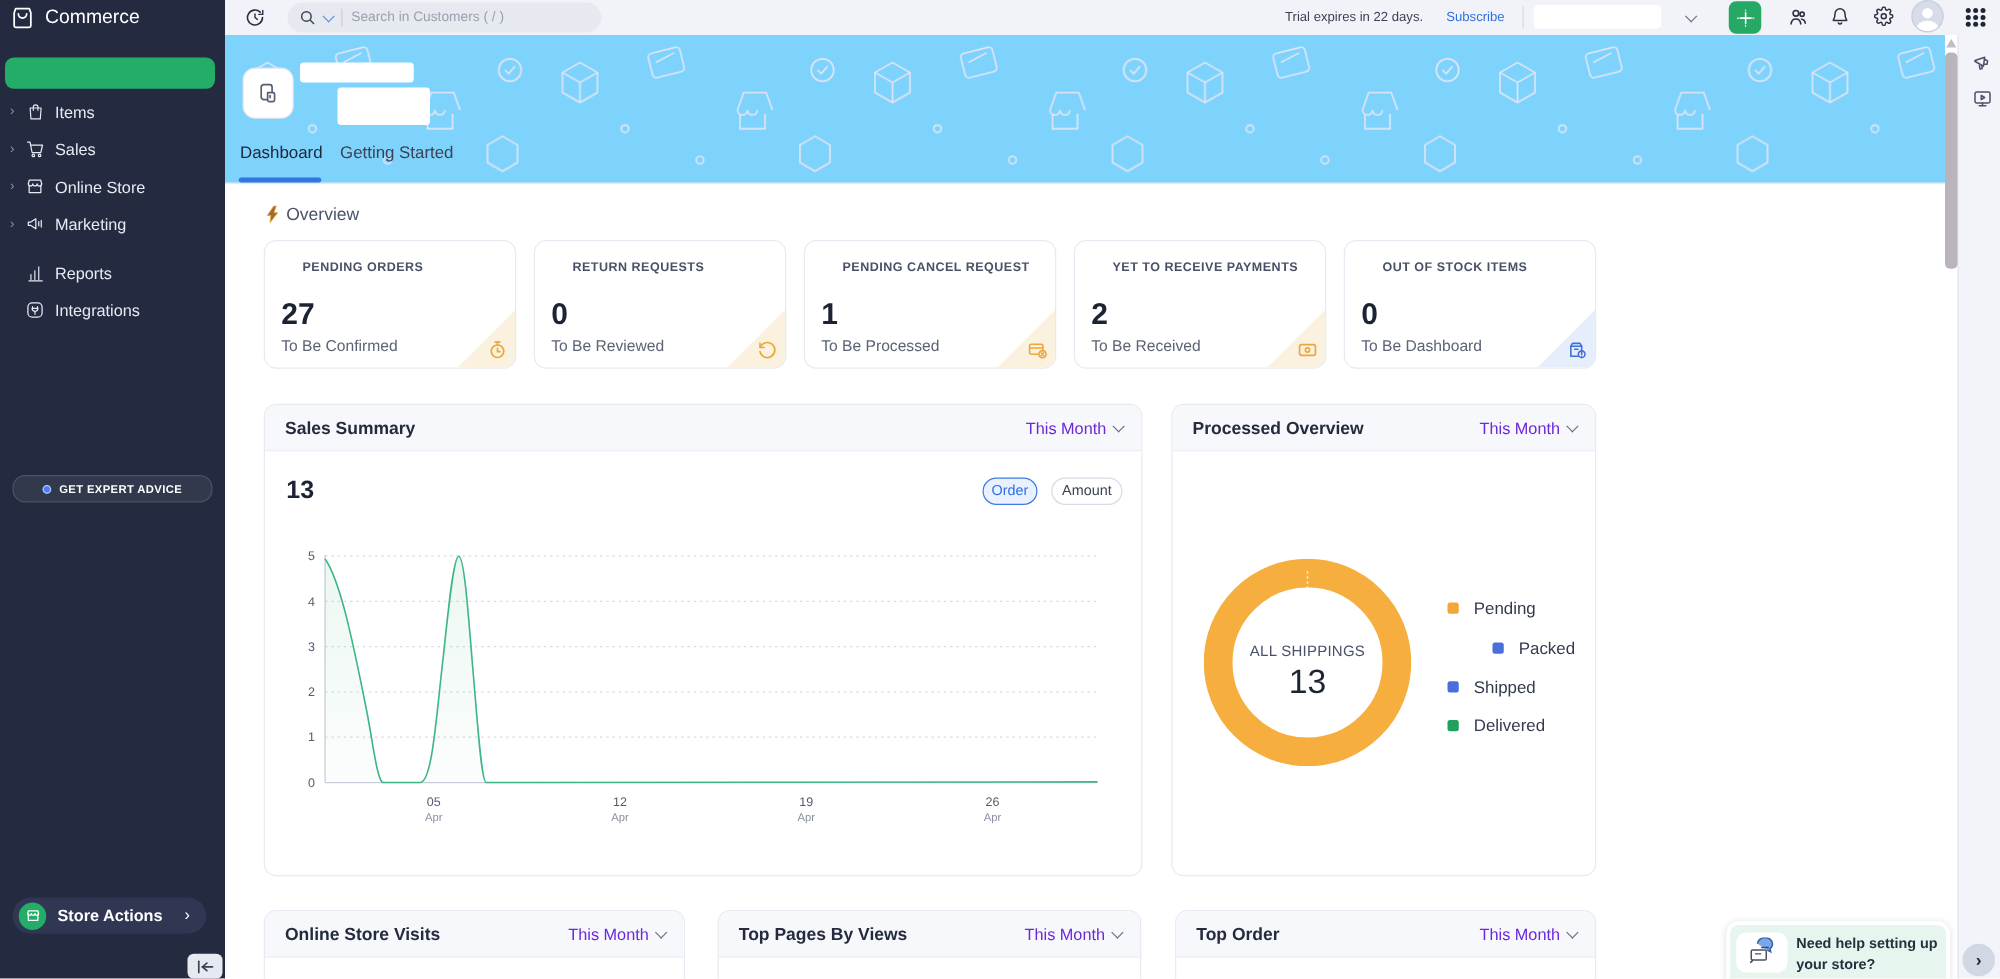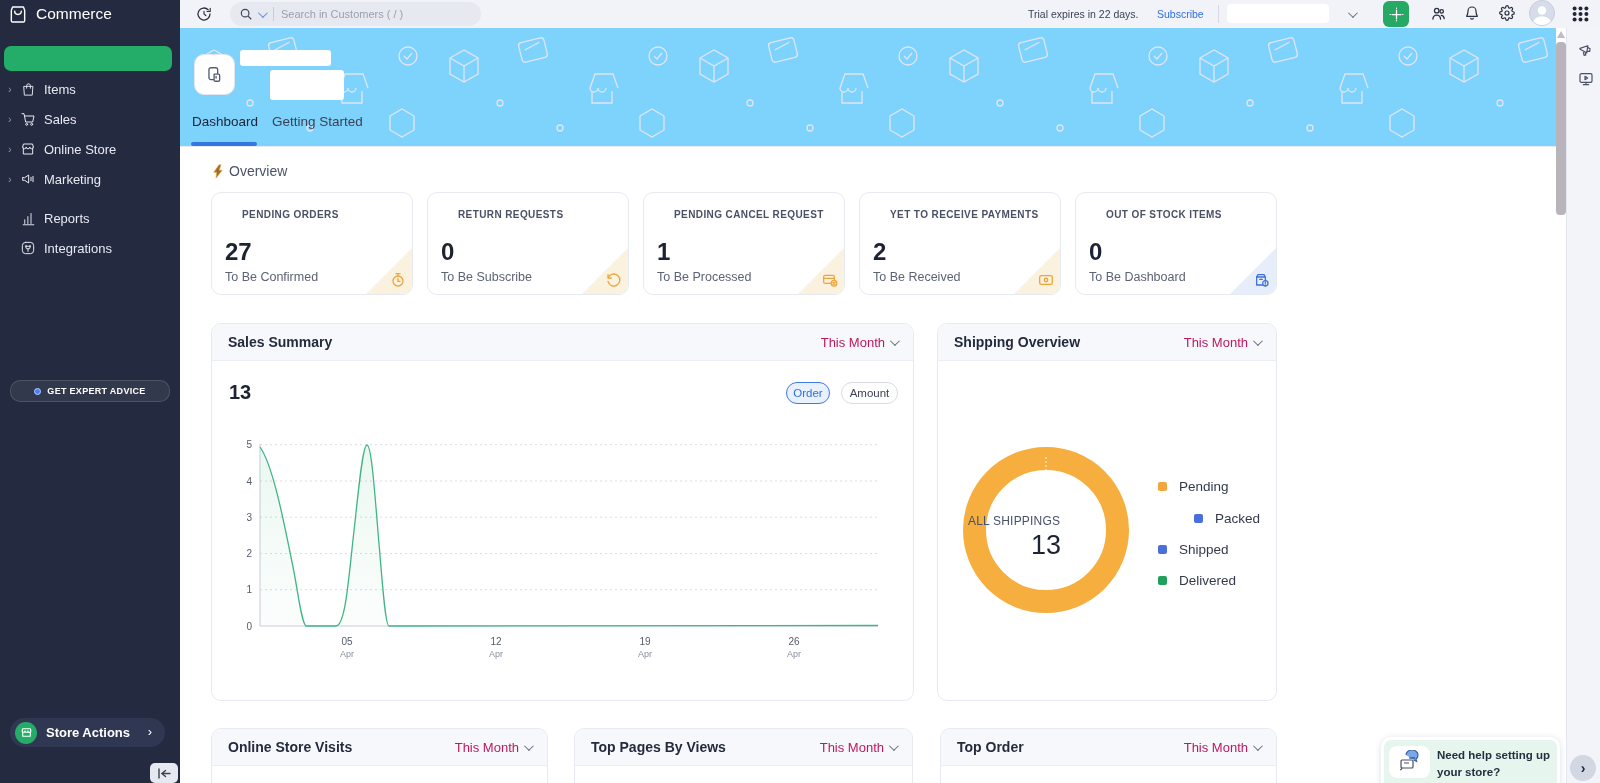--- a/index.html
+++ b/index.html
@@ -42,35 +42,35 @@
 .ocard{top:45px;width:202px;height:103px;background:#fff;border:1px solid #e7eaf2;border-radius:10px;box-sizing:border-box;overflow:hidden;}
 .ocard .lbl{position:absolute;left:13px;top:16px;font-size:10px;font-weight:bold;letter-spacing:.4px;color:#4a5166;margin-left:17px;}
 .ocard .num{position:absolute;left:13px;top:45px;font-size:24px;font-weight:bold;color:#1c2333;line-height:28px;}
 .ocard .sub{position:absolute;left:13px;top:77px;font-size:12.5px;color:#5c6375;}
 .wedge{position:absolute;right:0;bottom:0;width:0;height:0;border-style:solid;border-width:0 0 46px 46px;border-color:transparent transparent #fbf1df transparent;}
 .wedge.blue{border-color:transparent transparent #e7eefb transparent;}
 .ocicon{position:absolute;right:6px;bottom:6px;width:16px;height:16px;}
 .card{background:#fff;border:1px solid #e7eaf2;border-radius:10px;box-sizing:border-box;overflow:hidden;}
 .chead{position:absolute;left:0;top:0;right:0;height:37px;background:#f7f8fc;border-bottom:1px solid #eceef5;display:flex;align-items:center;justify-content:space-between;padding:0 16px;box-sizing:border-box;}
 .chead .t{font-size:14px;font-weight:bold;color:#242b3d;}
-.chead .m{font-size:13px;color:#be185d;display:flex;align-items:center;gap:5px;}
+.chead .m{font-size:13px;color:#6d28d9;display:flex;align-items:center;gap:5px;}
 .chev-d{display:inline-block;width:6px;height:6px;border-right:1.5px solid #6a7186;border-bottom:1.5px solid #6a7186;transform:rotate(45deg) translateY(-2px);}
 #salescard{left:31px;top:176px;width:703px;height:378px;}
 #shipcard{left:757px;top:176px;width:340px;height:378px;}
 .bcard{top:581px;height:120px;}
 #bc1{left:31px;width:337px;}
 #bc2{left:394px;width:339px;}
 #bc3{left:760px;width:337px;}
 
 #s13{position:absolute;left:17px;top:57px;font-size:20px;font-weight:bold;color:#1c2333;}
 .pill{position:absolute;top:58px;height:22px;border-radius:11px;font-size:11.5px;display:flex;align-items:center;justify-content:center;box-sizing:border-box;}
 #pillOrder{left:574px;width:44px;border:1px solid #3f7be4;background:#e9f1fe;color:#2e6fe0;}
 #pillAmount{left:629px;width:57px;border:1px solid #d9dce6;background:#fff;color:#3c4254;}
 
-#donut-label{position:absolute;left:30px;top:190px;width:156px;font-size:12px;color:#49506a;letter-spacing:.2px;}
+#donut-label{position:absolute;left:30px;top:190px;width:156px;text-align:center;font-size:12px;color:#49506a;letter-spacing:.2px;}
 #donut-num{position:absolute;left:30px;top:206px;width:156px;text-align:center;font-size:27px;font-weight:normal;color:#1c2333;}
 .leg{position:absolute;left:220px;height:16px;display:flex;align-items:center;gap:12px;font-size:13.5px;color:#333a4c;}
 .leg .sq{width:9px;height:9px;border-radius:2px;}
 
 #rail{left:1566px;top:28px;width:34px;height:755px;background:#f3f4f9;border-left:1px solid #e4e6f0;box-sizing:border-box;}
 #railbtn{left:1570px;top:755px;width:26px;height:26px;border-radius:50%;background:#d2d7e4;display:flex;align-items:center;justify-content:center;color:#1f2738;font-size:14px;font-weight:bold;}
 #scrollthumb{left:1556px;top:42px;width:10px;height:173px;background:#b9b4bc;border-radius:4px;}
 #scrollarrow{left:1556.5px;top:31px;width:0;height:0;border-left:4.5px solid transparent;border-right:4.5px solid transparent;border-bottom:7px solid #c2bdc4;}
 
 #chat{left:1381px;top:737px;width:179px;height:60px;background:#e6f6ee;border:3px solid #fff;border-radius:10px;box-shadow:0 1px 6px rgba(30,40,70,.15);box-sizing:border-box;}
@@ -289,21 +289,21 @@
       <svg class="ocicon" viewBox="0 0 24 24" fill="none" stroke="#eda63c" stroke-width="2" stroke-linecap="round">
           <circle cx="12" cy="13.5" r="7.5"></circle>
           <path d="M9 2.5h6"></path>
           <path d="M12 2.5V6"></path>
           <path d="M12 10v4h3"></path>
         </svg>
     </div>
     <div class="ocard abs" style="left:247px;">
       <div class="lbl">RETURN REQUESTS</div>
         <div class="num">0</div>
-        <div class="sub">To Be Subscribe</div>
+        <div class="sub">To Be Reviewed</div>
       <div class="wedge"></div>
       <svg class="ocicon" viewBox="0 0 24 24" fill="none" stroke="#eda63c" stroke-width="2" stroke-linecap="round" stroke-linejoin="round">
           <path d="M3.5 8.5A9 9 0 1 1 3 14"></path>
           <path d="M3 4v5h5"></path>
         </svg>
     </div>
     <div class="ocard abs" style="left:463px;">
       <div class="lbl">PENDING CANCEL REQUEST</div>
         <div class="num">1</div>
         <div class="sub">To Be Processed</div>
@@ -383,21 +383,21 @@
           <text x="135" y="235">Apr</text>
             <text x="284" y="235">Apr</text>
             <text x="433" y="235">Apr</text>
             <text x="582" y="235">Apr</text>
         </g>
       </svg>
     </div>
 
     <div id="shipcard" class="card abs">
       <div class="chead">
-          <span class="t">Shipping Overview</span>
+          <span class="t">Processed Overview</span>
           <span class="m">This Month <span class="chev-d"></span></span>
         </div>
       <svg class="abs" style="left:25px;top:123px;" width="166" height="166">
         <circle cx="83" cy="83" r="71.5" fill="none" stroke="#f6ae3e" stroke-width="23"></circle>
           <line x1="83" y1="10" x2="83" y2="36" stroke="#fff" stroke-width="1.2" stroke-dasharray="2 2" opacity=".8"></line>
       </svg>
       <div id="donut-label">ALL SHIPPINGS</div>
       <div id="donut-num">13</div>
       <div class="leg" style="top:154px;"><span class="sq" style="background:#f2a63b;"></span>Pending</div>
       <div class="leg" style="top:186px;padding-left:36px;"><span class="sq" style="background:#4a6fdc;"></span>Packed</div>

